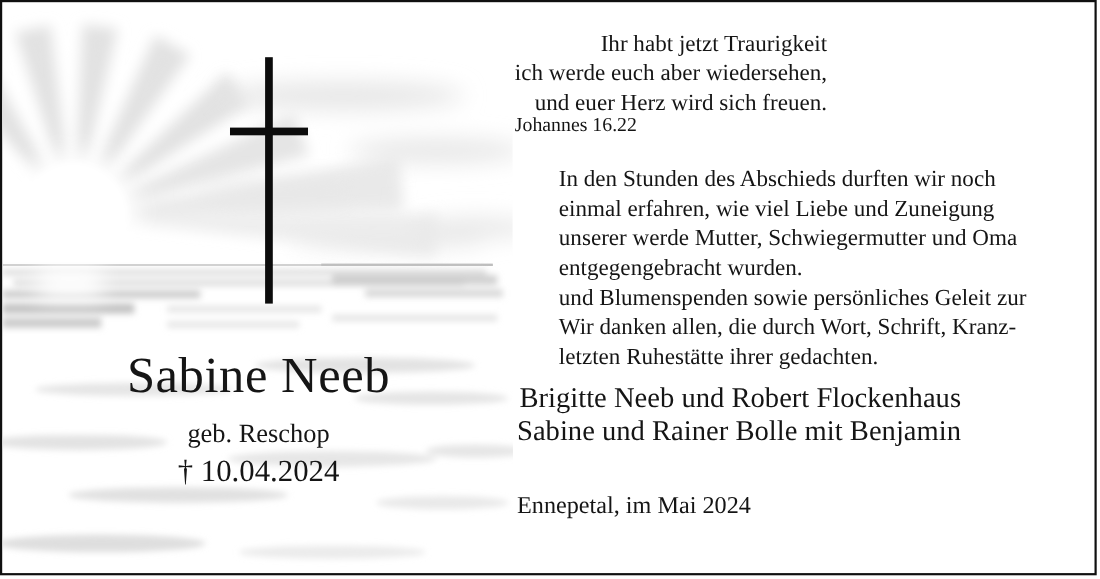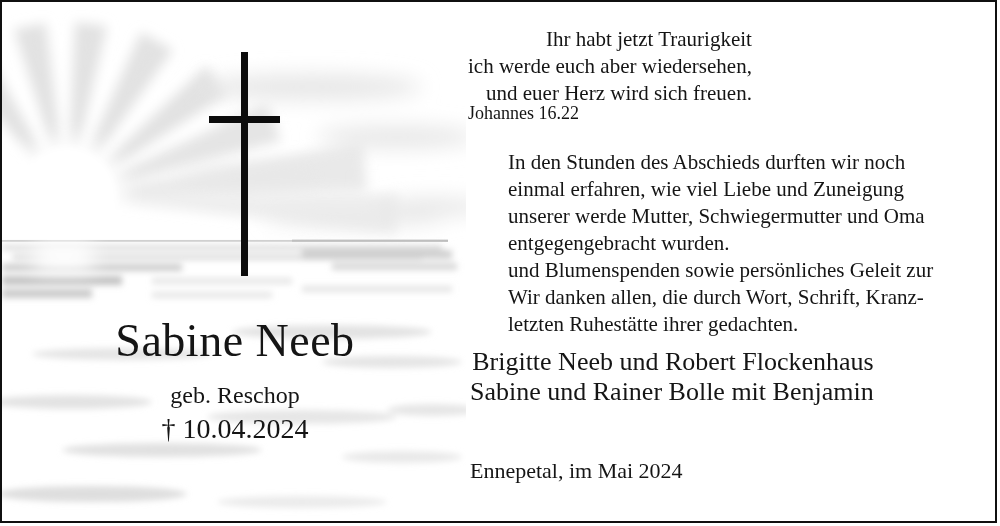--- a/index.html
+++ b/index.html
@@ -111,21 +111,21 @@
   .mourners {
     position: absolute;
     top: 345px;
     left: 2px;
     font-size: 26px;
     line-height: 30px;
     text-align: right;
   }
   .closing {
     position: absolute;
-    top: 456px;
+    top: 444px;
     left: 2px;
     font-size: 22px;
     line-height: 26px;
   }
 </style>
 </head>
 <body>
 
 <div class="card">
 

